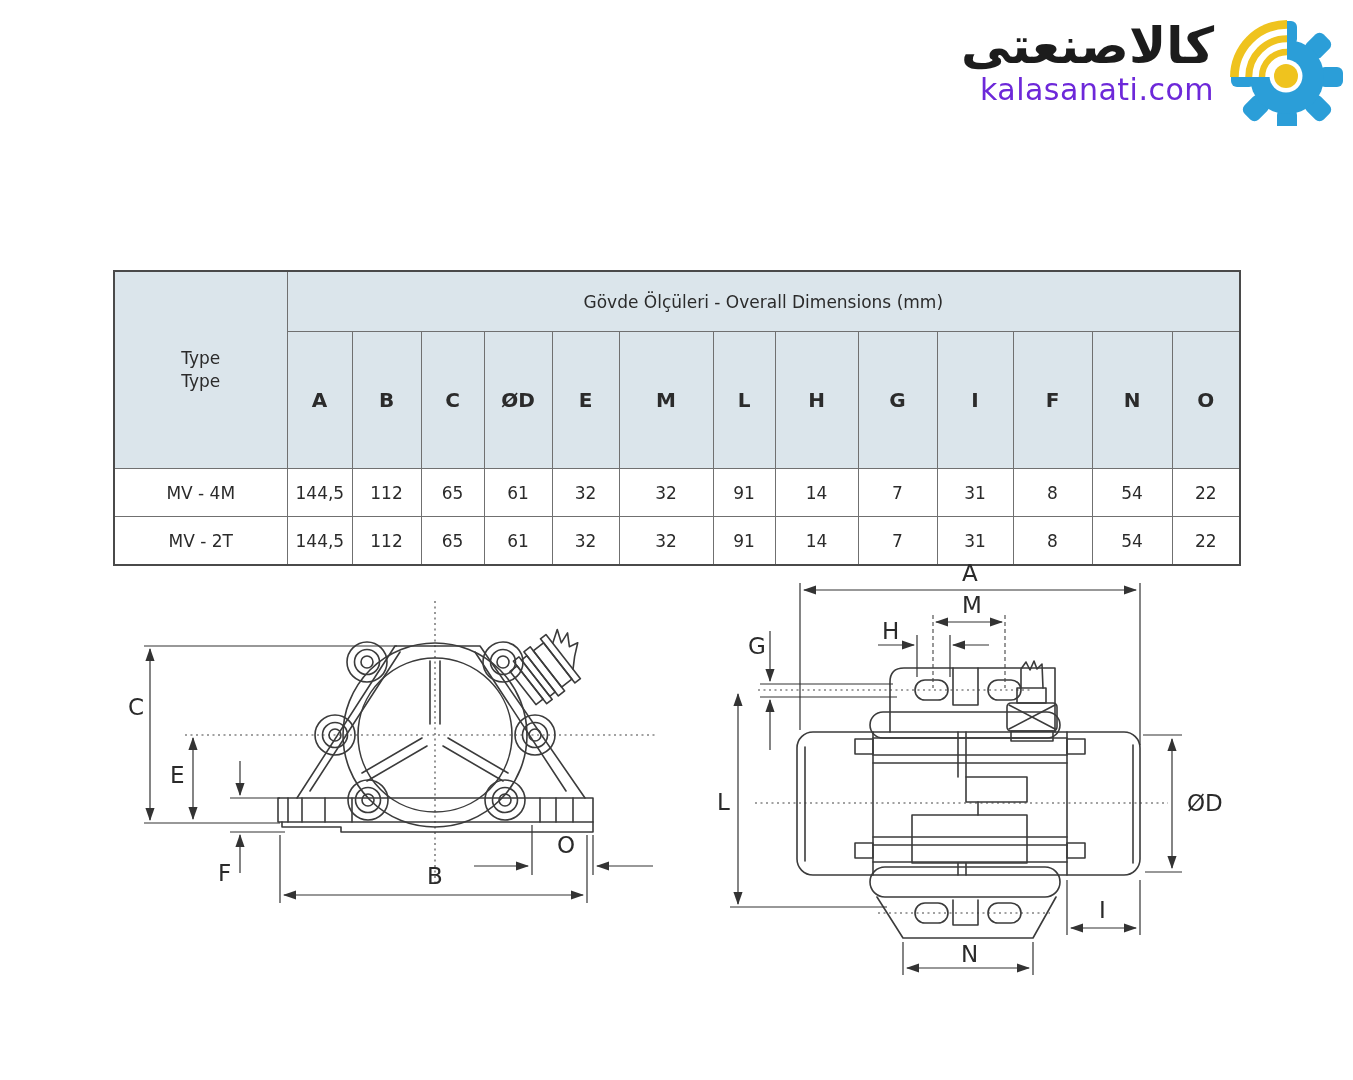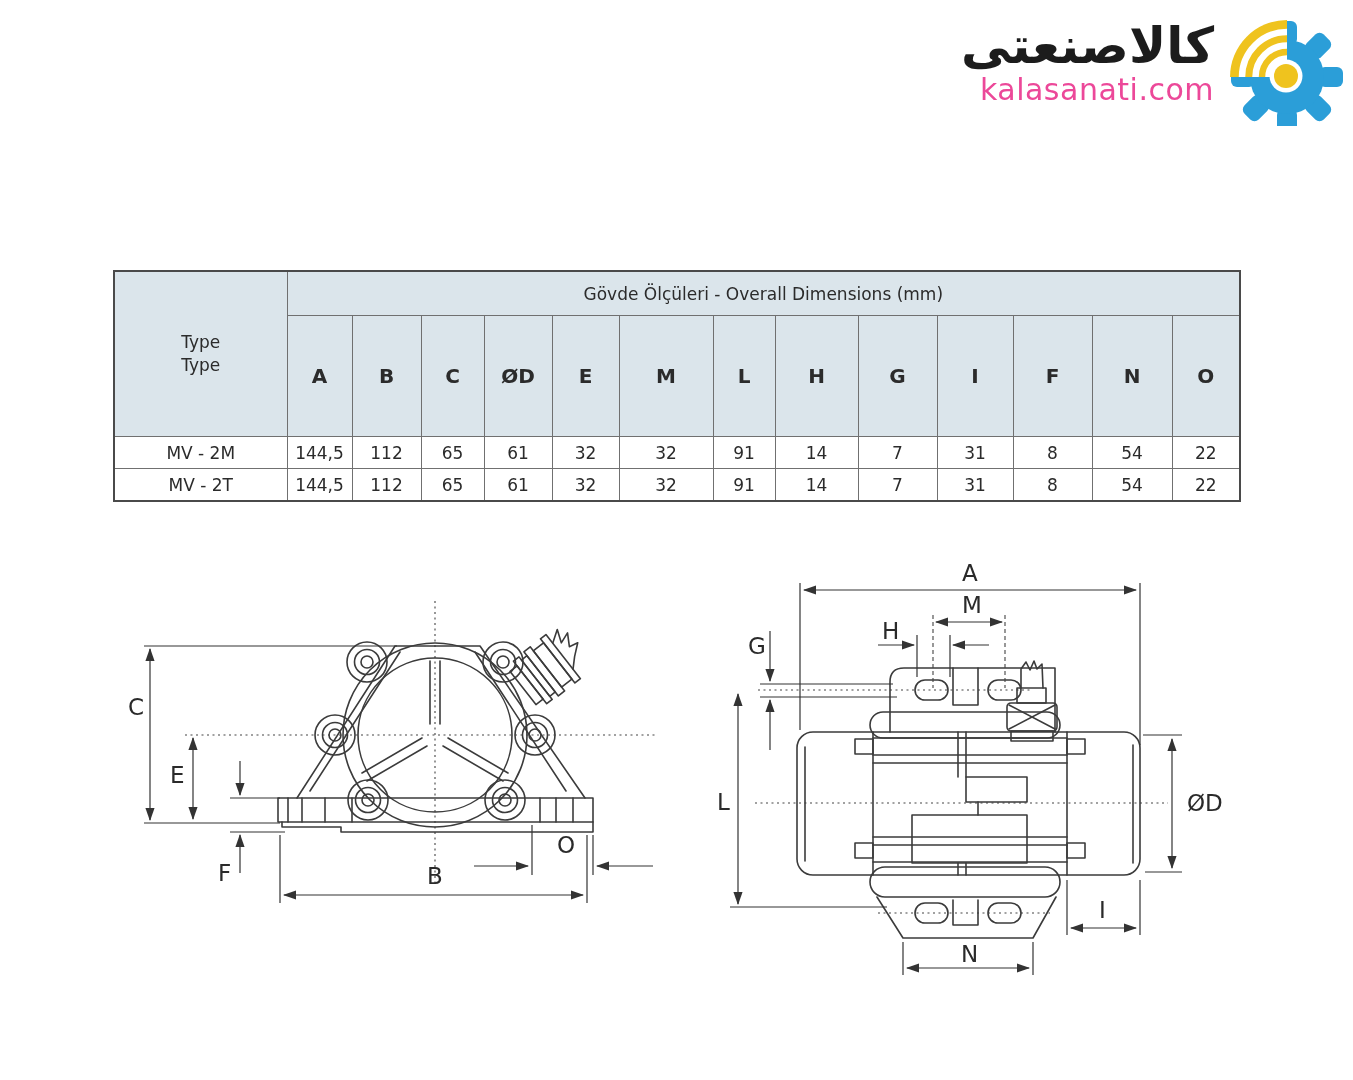--- a/index.html
+++ b/index.html
@@ -2,28 +2,28 @@
 <html><head>
 <meta charset="utf-8">
 <style>
   html,body{margin:0;padding:0;background:#ffffff;}
   body{width:1353px;height:1080px;position:relative;overflow:hidden;
        font-family:"DejaVu Sans","Liberation Sans",sans-serif;color:#2b2b2b;}
 
   
   .logo-text{position:absolute;top:20px;left:868px;width:346px;text-align:right;line-height:1.05;}
   .logo-fa{font-size:50px;font-weight:bold;color:#1c1c1c;direction:rtl;letter-spacing:0px;}
-  .logo-domain{font-size:30px;color:#ec4899;margin-top:1px;letter-spacing:0.5px;}
+  .logo-domain{font-size:30px;color:#6d28d9;margin-top:1px;letter-spacing:0.5px;}
   .logo-gear{position:absolute;top:12px;left:1226px;}
 
   
   table.dim{position:absolute;left:113px;top:270px;width:1126px;border-collapse:collapse;
             table-layout:fixed;border:2px solid #4a4a4a;font-family:"DejaVu Sans","Liberation Sans",sans-serif;}
   table.dim td{border:1px solid #707070;text-align:center;vertical-align:middle;
-               font-size:17px;color:#2b2b2b;padding:0;background:#fff;overflow:hidden;}
+               font-size:17px;color:#2b2b2b;padding:8px;background:#fff;overflow:hidden;}
   table.dim td.hdr{background:#dbe5eb;}
   td.group-hdr{height:43px;font-size:17px;}
   tr.letters td{height:120px;font-size:20px;font-weight:bold;}
   tr.data td{height:31px;}
   td.model-cell{text-align:left;padding-left:20px;}
   td.thickL{border-left:3px solid #4a4a4a;}
   td.model-hdr{font-weight:normal;font-size:17px;line-height:1.35;}
 
   
   .drawing{position:absolute;}
@@ -97,21 +97,21 @@
     <td class="hdr thickL">M</td>
     <td class="hdr">L</td>
     <td class="hdr">H</td>
     <td class="hdr">G</td>
     <td class="hdr thickL">I</td>
     <td class="hdr">F</td>
     <td class="hdr">N</td>
     <td class="hdr">O</td>
   </tr>
   <tr class="data">
-    <td class="model-cell">MV - 2M</td>
+    <td class="model-cell">MV - 4M</td>
     <td class="thickL">144,5</td>
     <td>112</td>
     <td>65</td>
     <td>61</td>
     <td>32</td>
     <td class="thickL">32</td>
     <td>91</td>
     <td>14</td>
     <td>7</td>
     <td class="thickL">31</td>

